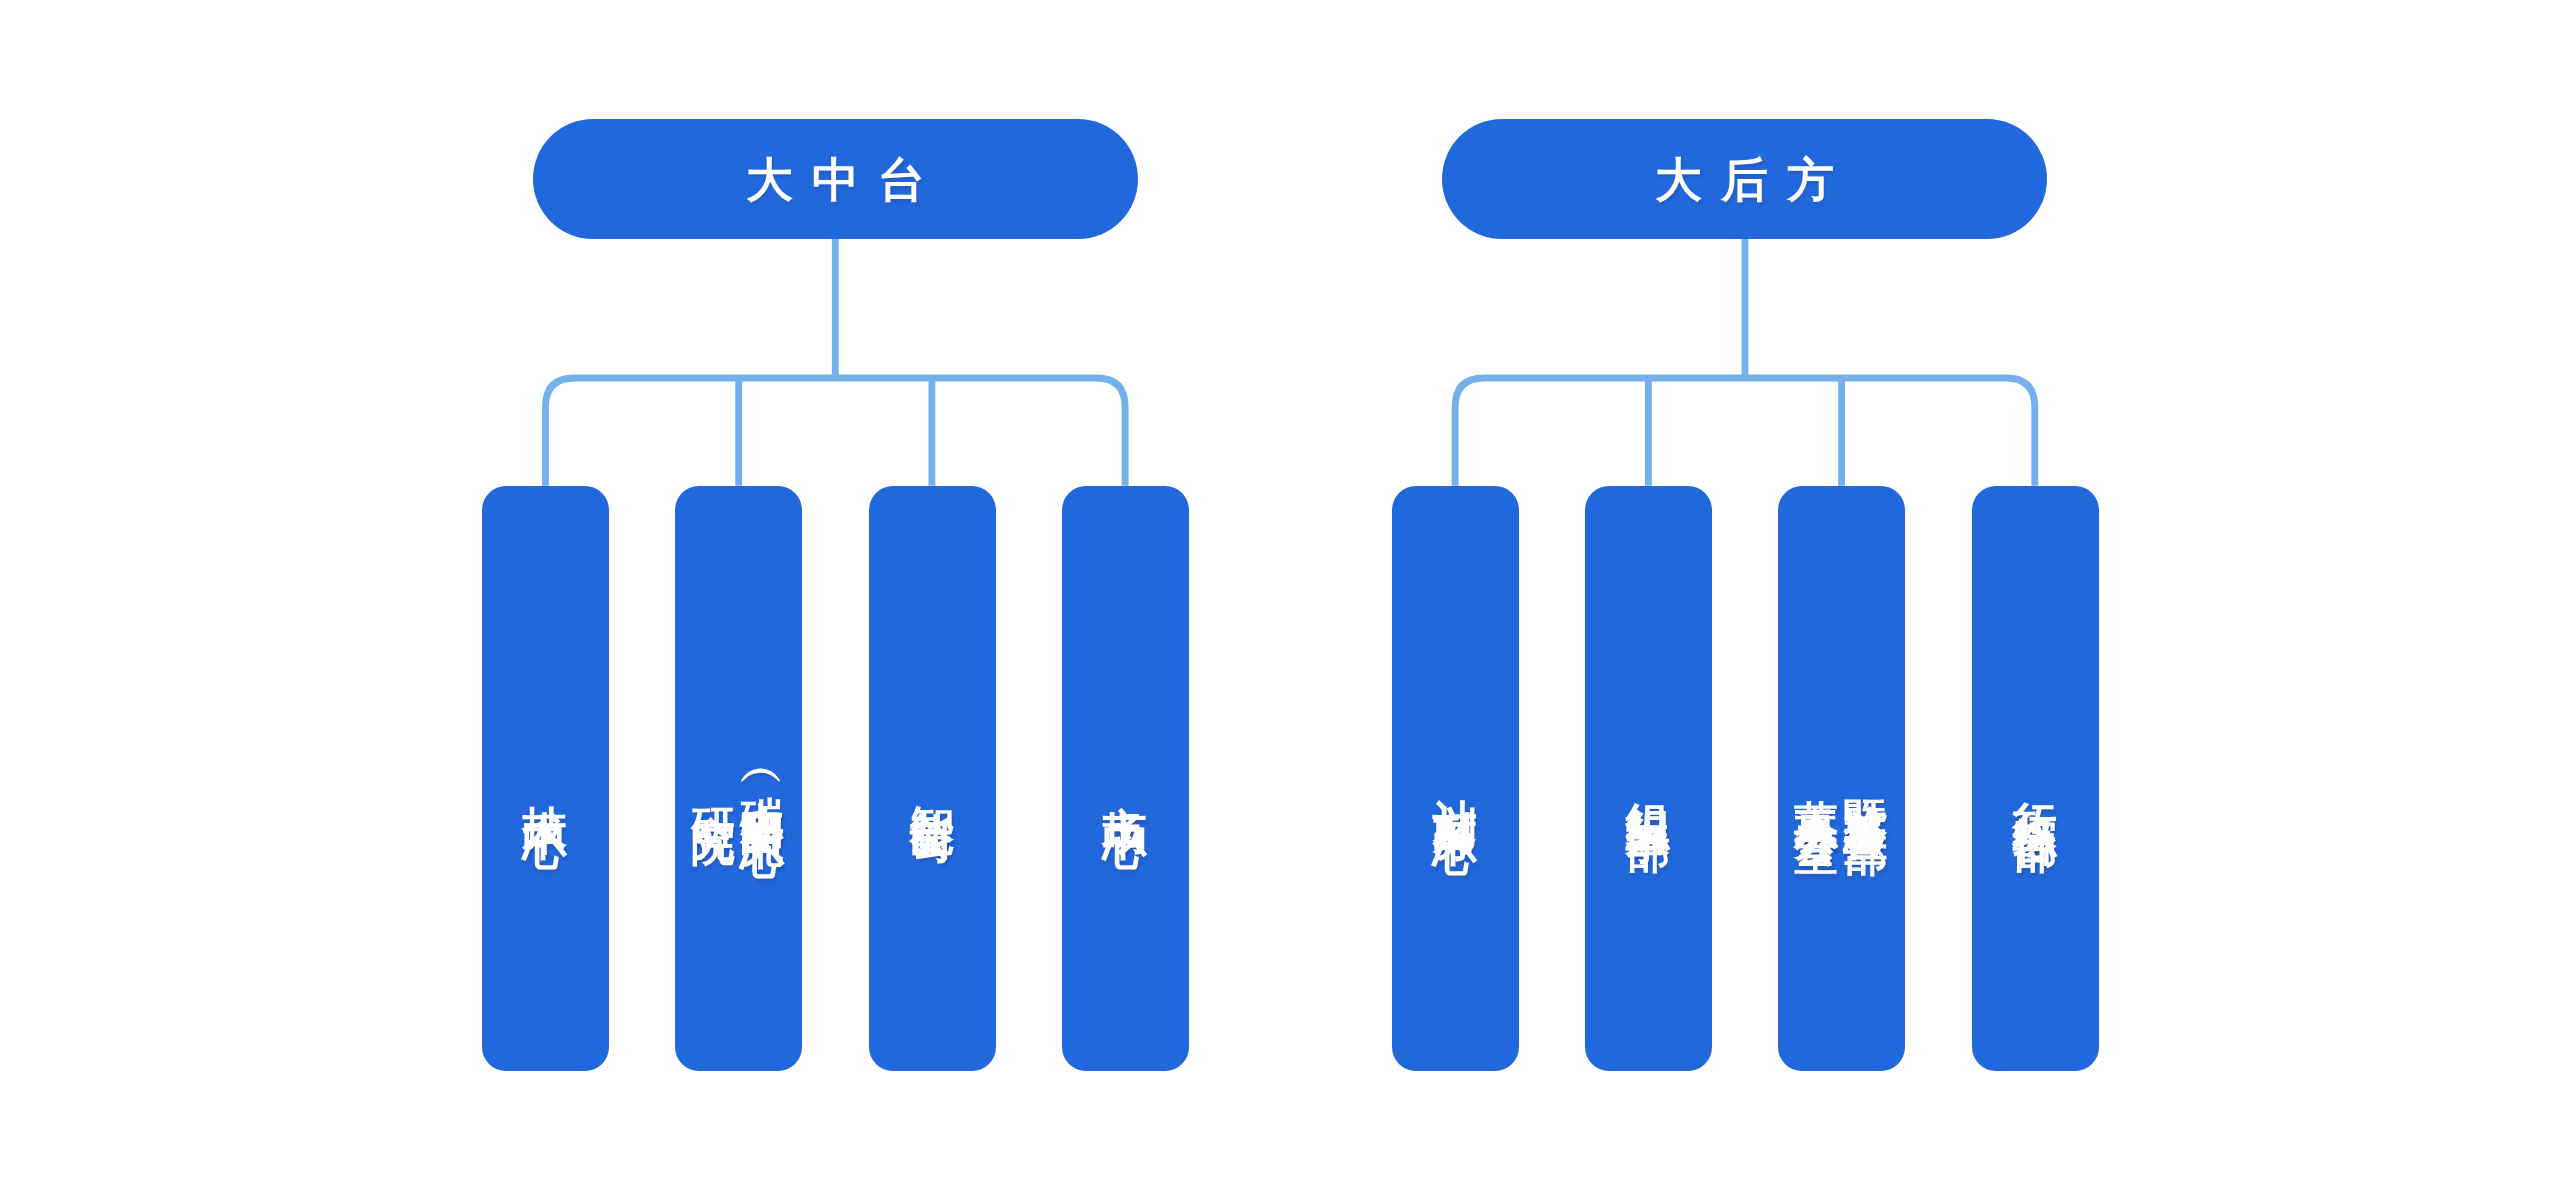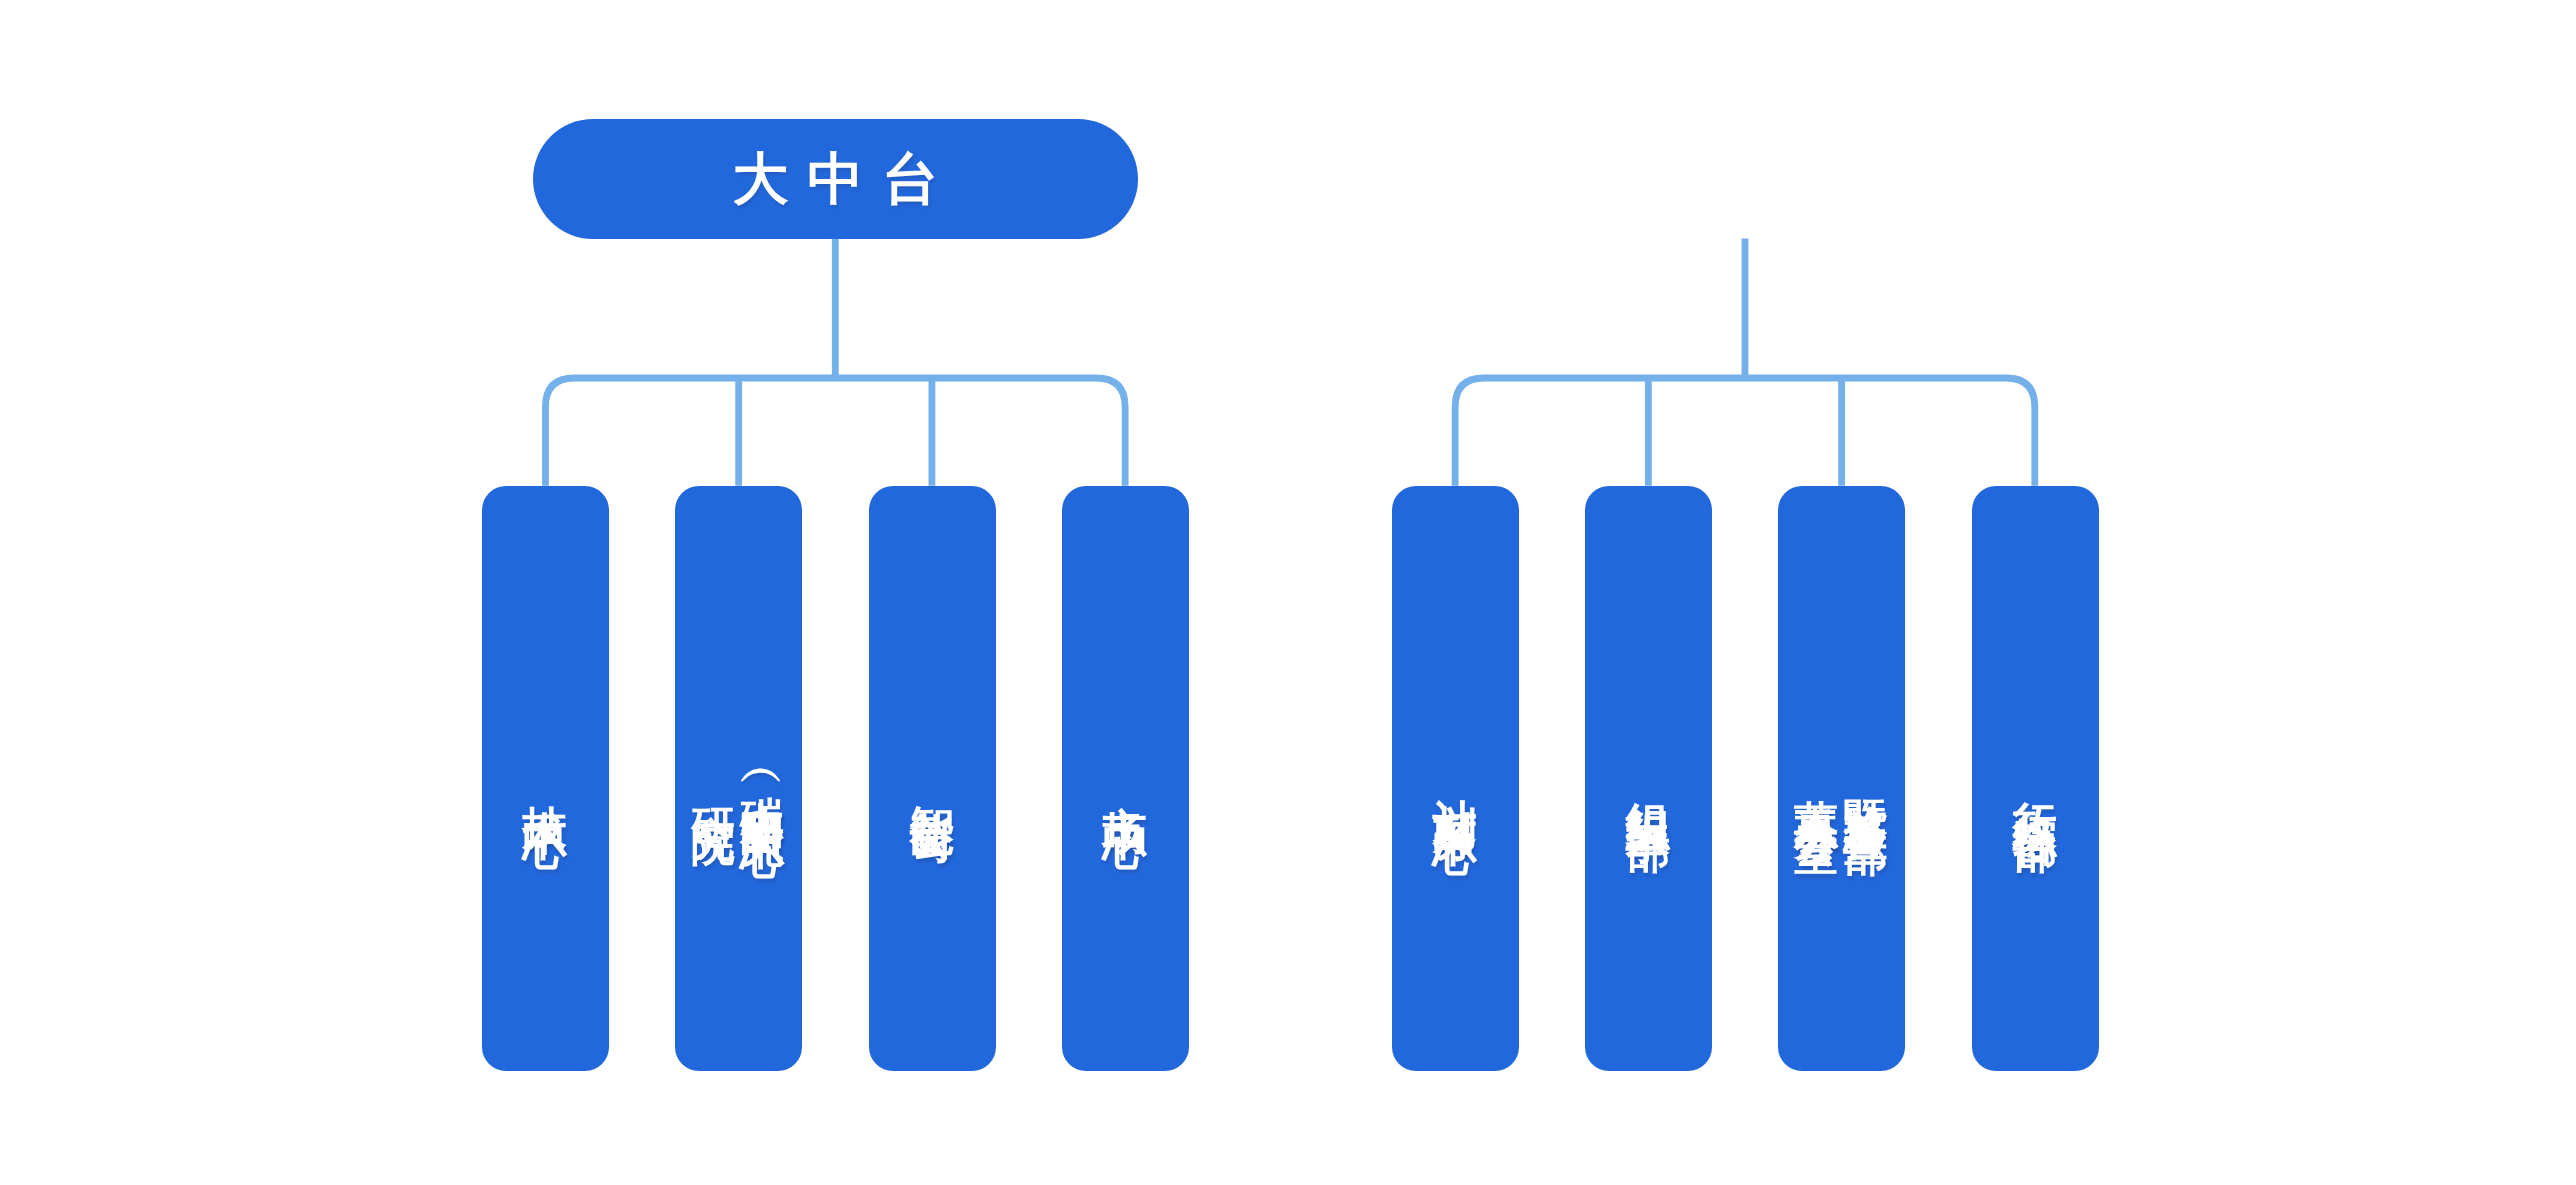--- a/index.html
+++ b/index.html
@@ -34,21 +34,21 @@
     width: 605px;
     height: 120px;
     background: var(--node-fill, #2268DD);
     border-radius: 60px;
     display: flex;
     align-items: center;
     justify-content: center;
   }
   .pill-title {
     color: var(--node-text, #ffffff);
-    font-size: 56px;
+    font-size: 47px;
     font-weight: 700;
     letter-spacing: 19px;
     padding-left: 19px;
     line-height: 1;
     white-space: nowrap;
     text-shadow: 1.7px 3.4px 2.6px rgba(40, 70, 140, 0.30);
   }
   
   .node {
     position: absolute;
@@ -93,20 +93,23 @@
     <path class="conn" d="M2041 279 L2041 442"></path>
     <path class="conn" d="M1702 568 L1702 476 Q1702 442 1736 442 L2346 442 Q2380 442 2380 476 L2380 568"></path>
     <path class="conn" d="M1928 442 L1928 568"></path>
     <path class="conn" d="M2154 442 L2154 568"></path>
   </svg>
 
   <div class="pill" style="left:533px">
     <span class="pill-title">大中台</span>
   </div>
 
+  <div class="pill" style="left:1442px">
+    <span class="pill-title">大后方</span>
+  </div>
 
   <div class="node" style="left:482px">
     <div class="vlabel">
       <span class="vline">技术中心</span>
     </div>
   </div>
 
   <div class="node" style="left:675px">
     <div class="vlabel">
       <span class="vline">研究院</span>

